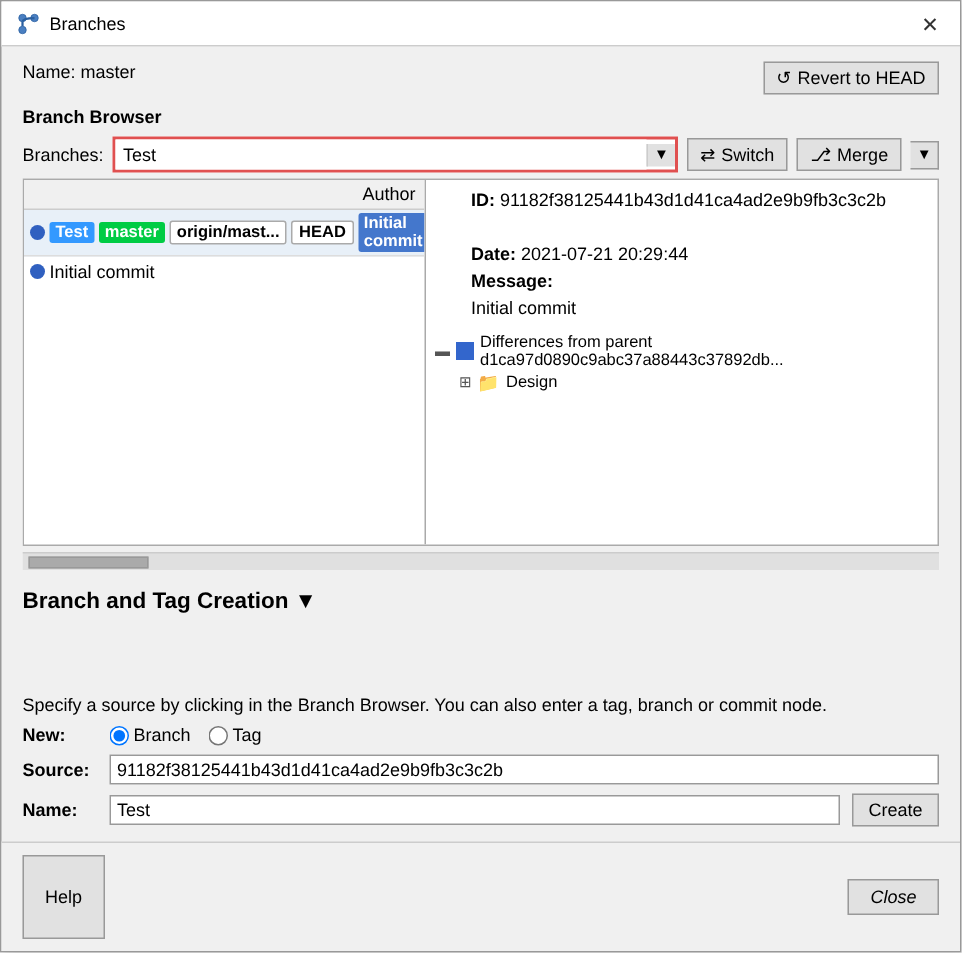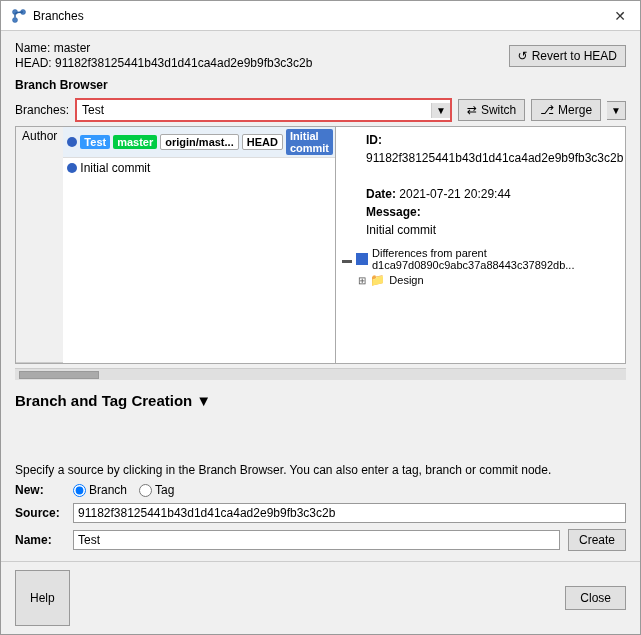--- a/index.html
+++ b/index.html
@@ -72,21 +72,20 @@
       color: #000;
       margin-bottom: 2px;
     }
     .current-branch-section {
       display: flex;
       flex-direction: column;
       gap: 2px;
     }
     .current-branch-row {
       display: flex;
-      align-items: center;
       justify-content: space-between;
       gap: 16px;
     }
     .current-branch-info {
       display: flex;
       flex-direction: column;
       gap: 1px;
     }
     .info-text {
       font-size: 12px;
@@ -170,24 +169,24 @@
     }
     .browser-panels {
       display: flex;
       flex: 1;
       gap: 0;
       border: 1px solid #aaa;
       background: #fff;
       overflow: hidden;
     }
     .left-panel {
-      width: 320px;
+      width: 268px;
       border-right: 1px solid #aaa;
       display: flex;
-      flex-direction: row;
+      flex-direction: column;
       overflow: hidden;
     }
     .column-header {
       display: flex;
       border-bottom: 1px solid #ccc;
       background: #f0f0f0;
       min-height: 20px;
     }
     .col-header-author {
       padding: 2px 6px;
@@ -380,20 +379,21 @@
       padding: 20px 14px;
       cursor: pointer;
       font-size: 12px;
     }
     .close-dialog-btn {
       background: #e1e1e1;
       border: 1px solid #999;
       padding: 4px 14px;
       cursor: pointer;
       font-size: 12px;
+      font-style: italic;
     }
   </style>
 </head>
 <body>
 
 <div class="dialog">
 
   <div class="title-bar">
     <div class="title-bar-left">
       <svg class="title-icon" viewBox="0 0 16 16">
@@ -409,24 +409,20 @@
   </div>
 
   <div class="dialog-content">
 
     <div class="current-branch-section">
       <div class="current-branch-row">
         <div class="current-branch-info">
           <span class="info-text">
             <span>Name:</span>
             <span>master</span>
-          </span>
-          <span class="info-text">
-            <span>HEAD:</span>
-            <span>91182f38125441b43d1d41ca4ad2e9b9fb3c3c2b</span>
           </span>
         </div>
         <button class="revert-btn">
           <span>↺</span>
           <span>Revert to HEAD</span>
         </button>
       </div>
     </div>
 
     <div class="branch-browser-section">

